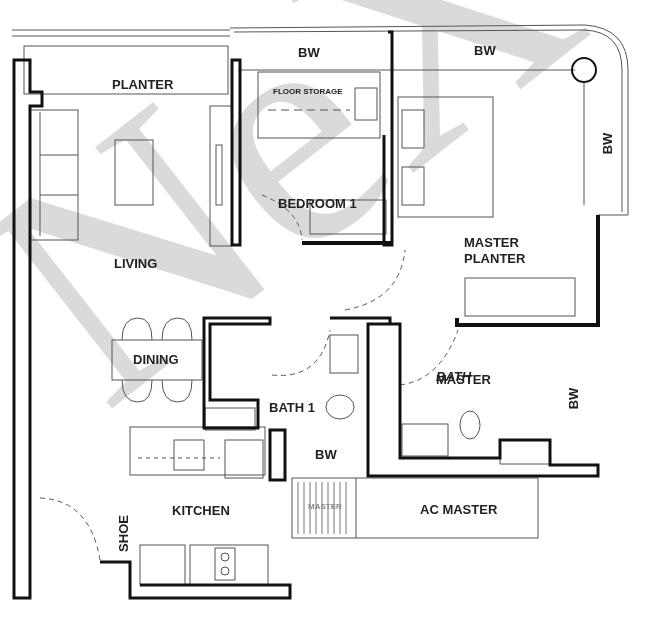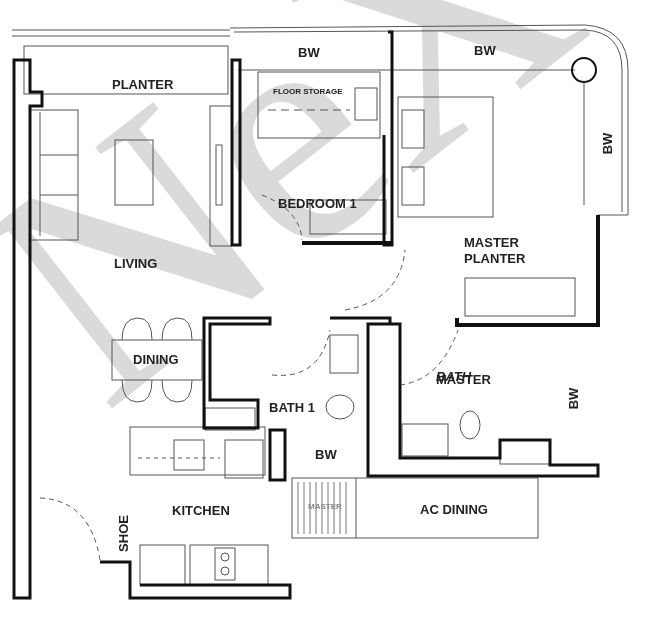--- a/index.html
+++ b/index.html
@@ -119,13 +119,13 @@
 <div class="lbl md" style="left:464px;top:252px;">PLANTER</div>
 <div class="lbl md" style="left:133px;top:353px;">DINING</div>
 <div class="lbl md" style="left:269px;top:401px;">BATH 1</div>
 <div class="lbl md" style="left:436px;top:373px;">MASTER</div>
 <div class="lbl md" style="left:436px;top:370px;font-style:italic;">BATH</div>
 <div class="lbl md rot" style="left:563px;top:392px;">BW</div>
 <div class="lbl md" style="left:315px;top:448px;">BW</div>
 <div class="lbl md" style="left:172px;top:504px;">KITCHEN</div>
 <div class="lbl md rot" style="left:105px;top:527px;">SHOE</div>
 <div class="lbl sm" style="left:308px;top:503px;color:#888;">MASTER</div>
-<div class="lbl md" style="left:420px;top:503px;">AC DINING</div>
+<div class="lbl md" style="left:420px;top:503px;">AC MASTER</div>
 
 </body></html>

